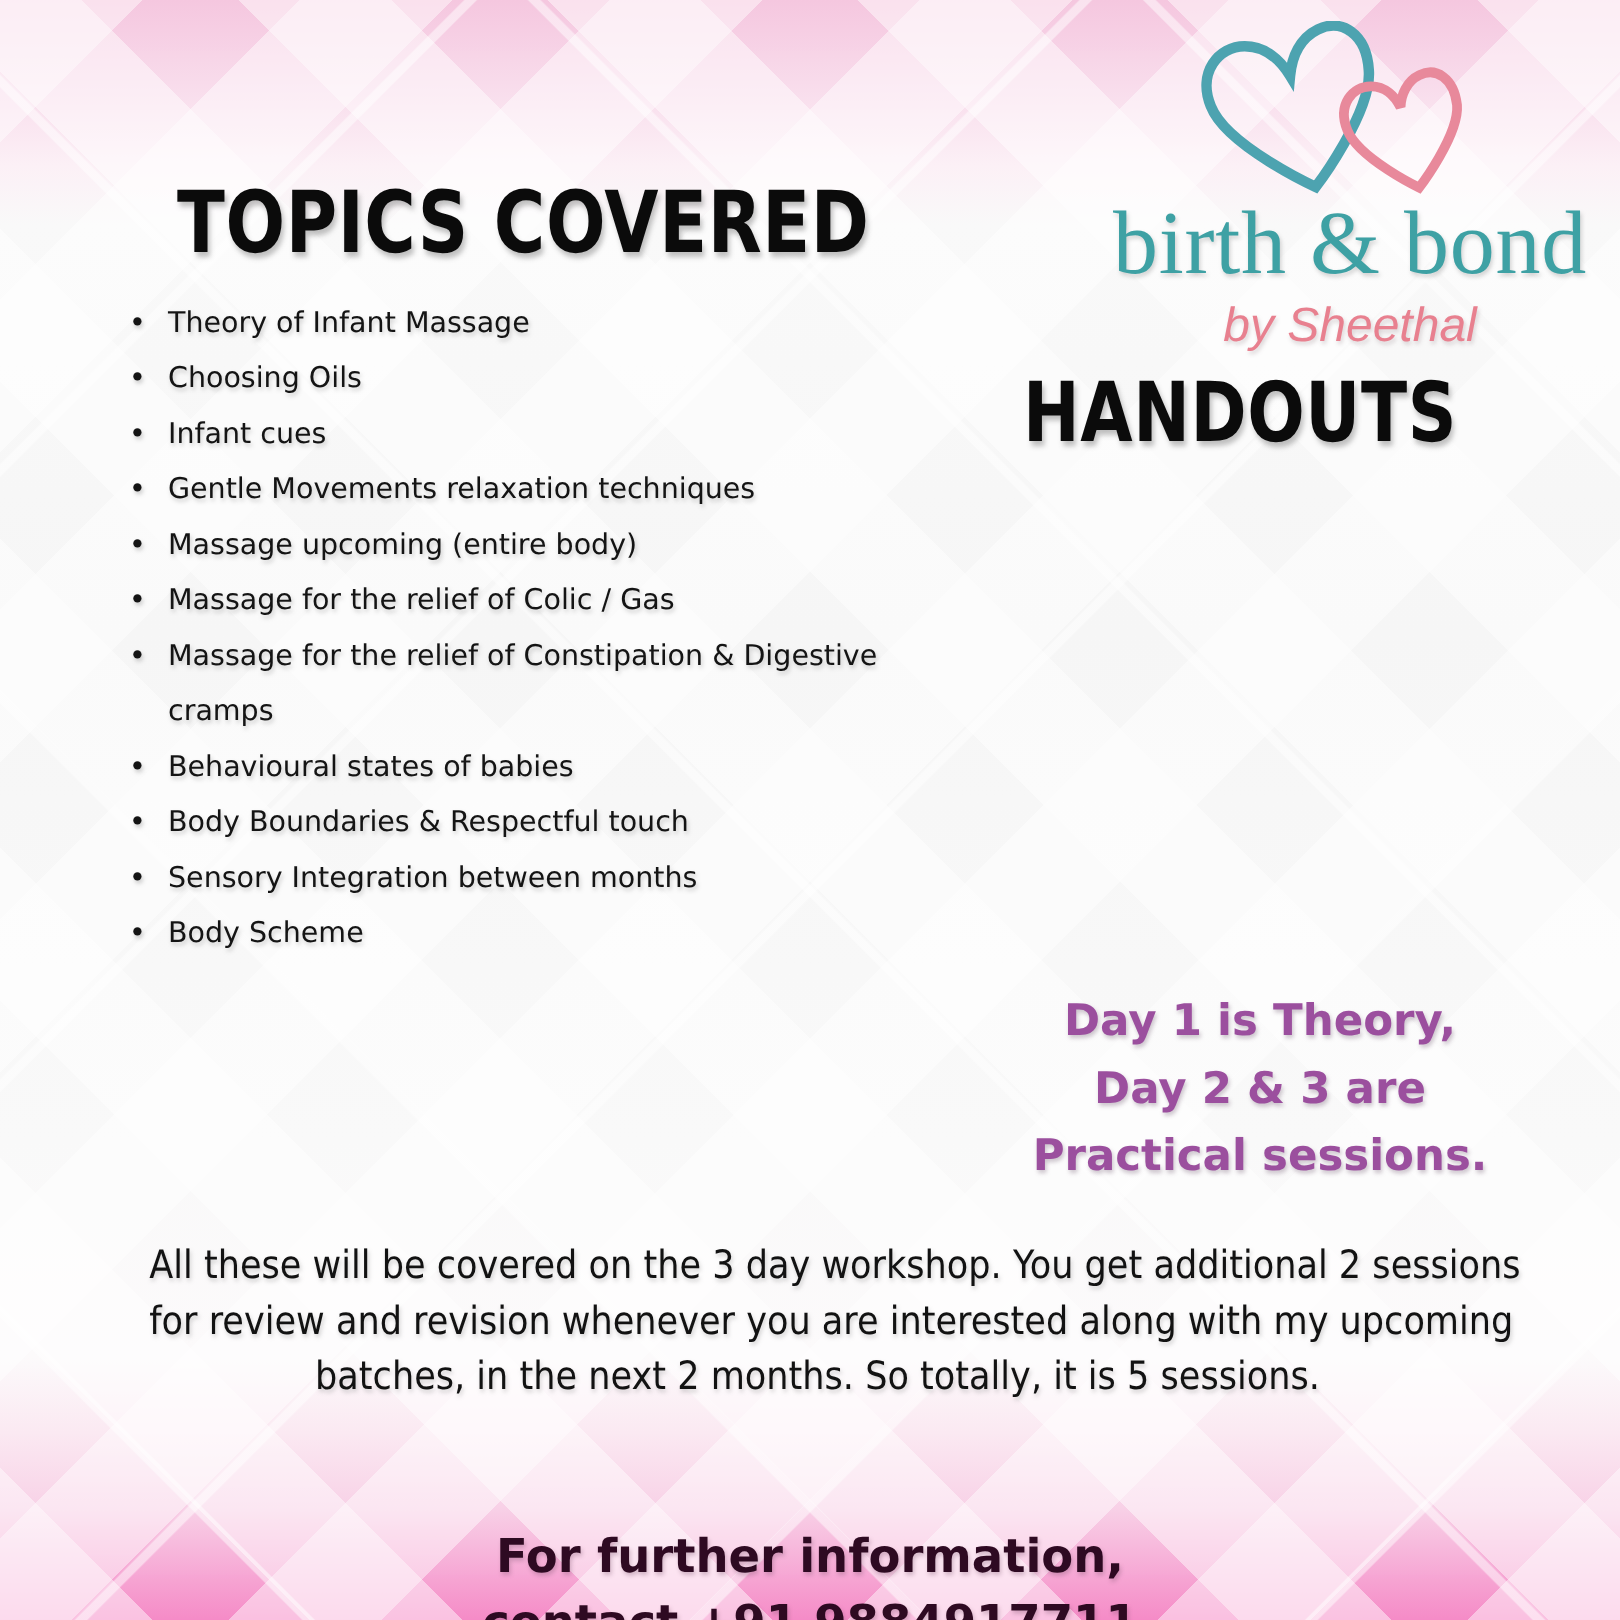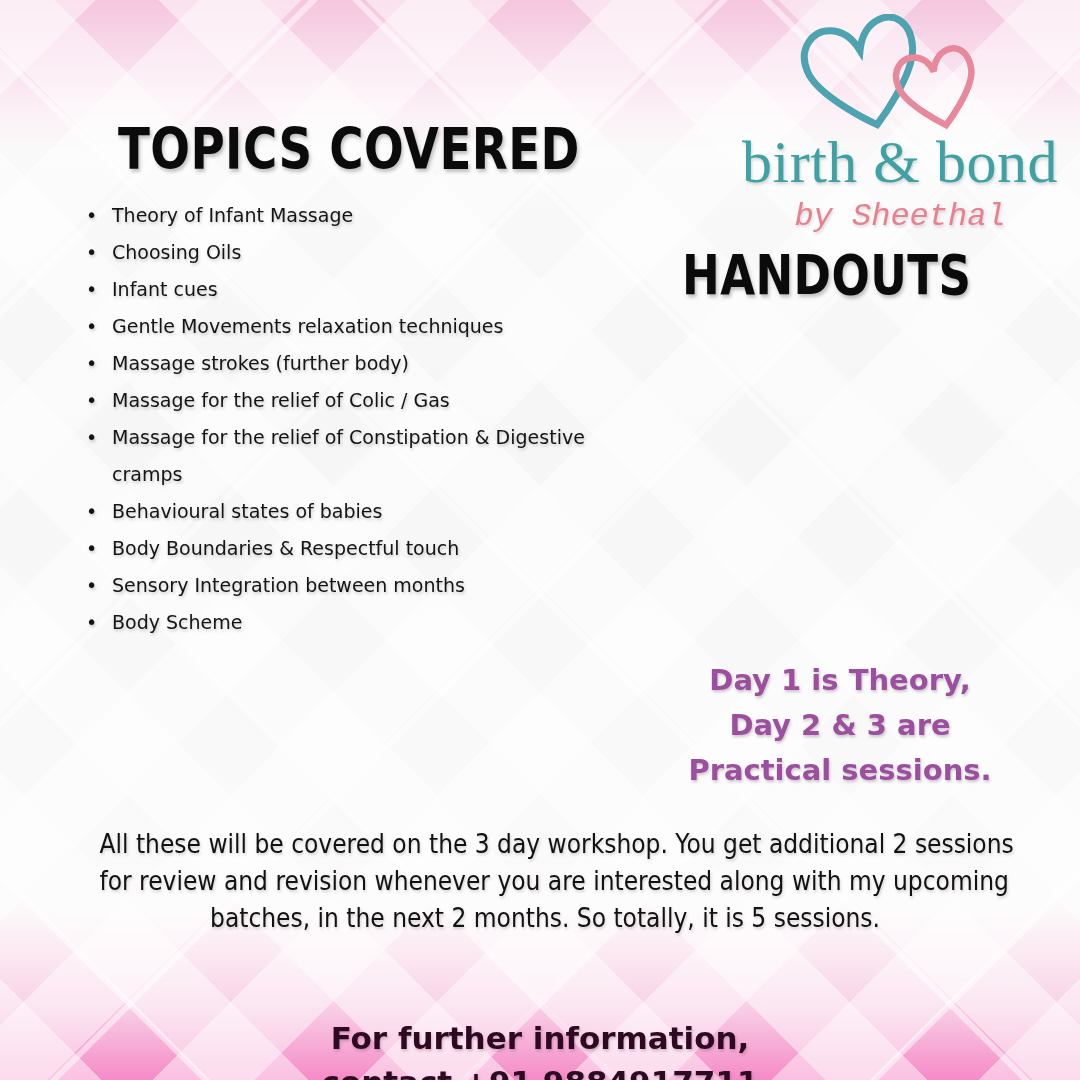--- a/index.html
+++ b/index.html
@@ -80,21 +80,21 @@
   #brand-name {
     font-family: "Liberation Serif", serif;
     font-size: 60px;
     line-height: 1.0;
     color: #3ea1a4;
     letter-spacing: 0.5px;
     text-shadow: 1px 2px 3px rgba(120,120,120,0.33);
     white-space: nowrap;
   }
   #brand-sub {
-    font-family: Liberation Mono, monospace;
+    font-family: Liberation Sans, sans-serif;
     font-style: italic;
     font-size: 32px;
     color: #e8808f;
     margin-top: 6px;
     text-shadow: 1px 2px 3px rgba(140,120,125,0.30);
     white-space: nowrap;
   }
 
   
   .section-heading {
@@ -238,21 +238,21 @@
     <div id="brand-sub">by Sheethal</div>
   </div>
 
   <div id="topics-heading" class="layer section-heading">TOPICS COVERED</div>
 
   <ul id="topics-list" class="layer bullets">
     <li>Theory of Infant Massage</li>
     <li>Choosing Oils</li>
     <li>Infant cues</li>
     <li>Gentle Movements relaxation techniques</li>
-    <li>Massage strokes (further body)</li>
+    <li>Massage upcoming (entire body)</li>
     <li>Massage for the relief of Colic / Gas</li>
     <li>Massage for the relief of Constipation &amp; Digestive cramps</li>
     <li>Behavioural states of babies</li>
     <li>Body Boundaries &amp; Respectful touch</li>
     <li>Sensory Integration between months</li>
     <li>Body Scheme</li>
   </ul>
 
   <div id="handouts-heading" class="layer section-heading">HANDOUTS</div>
 

